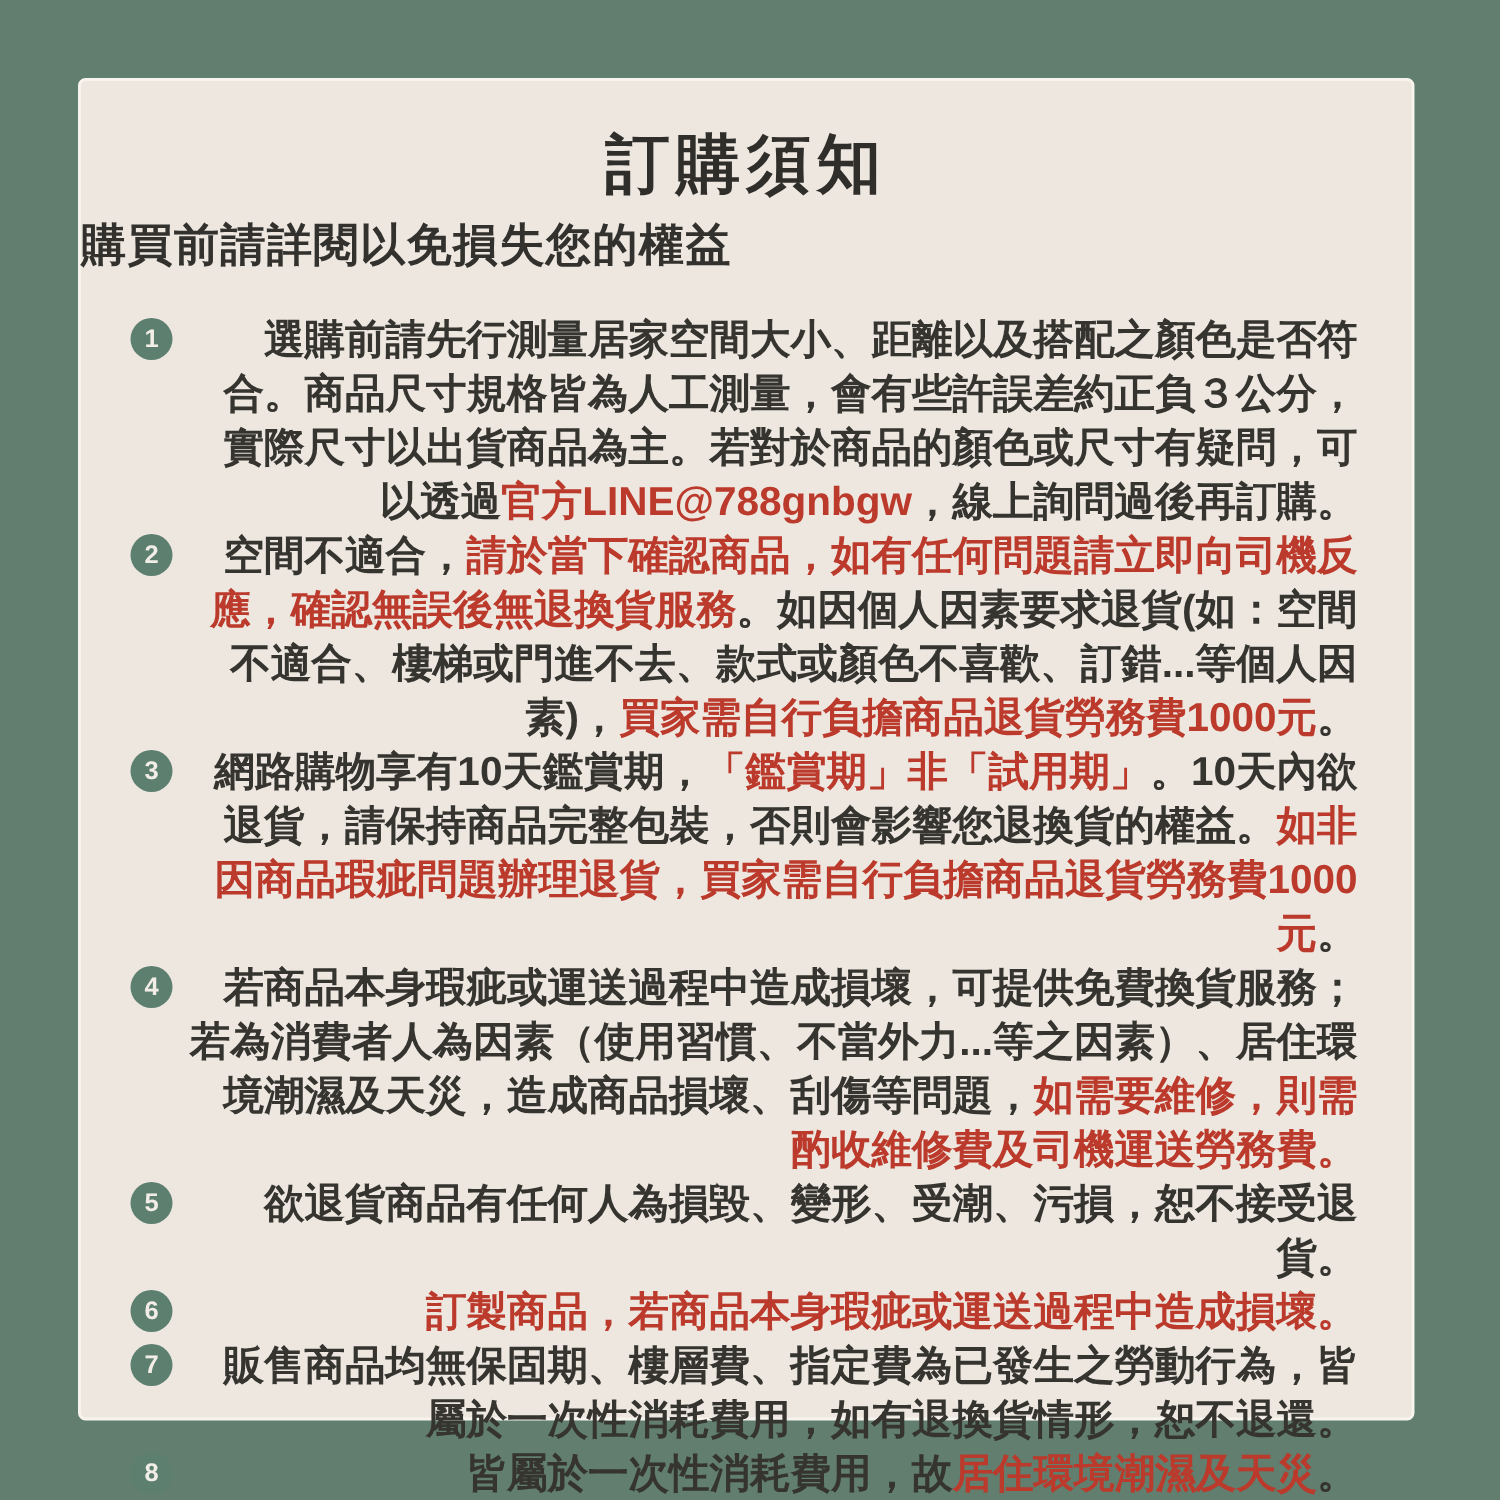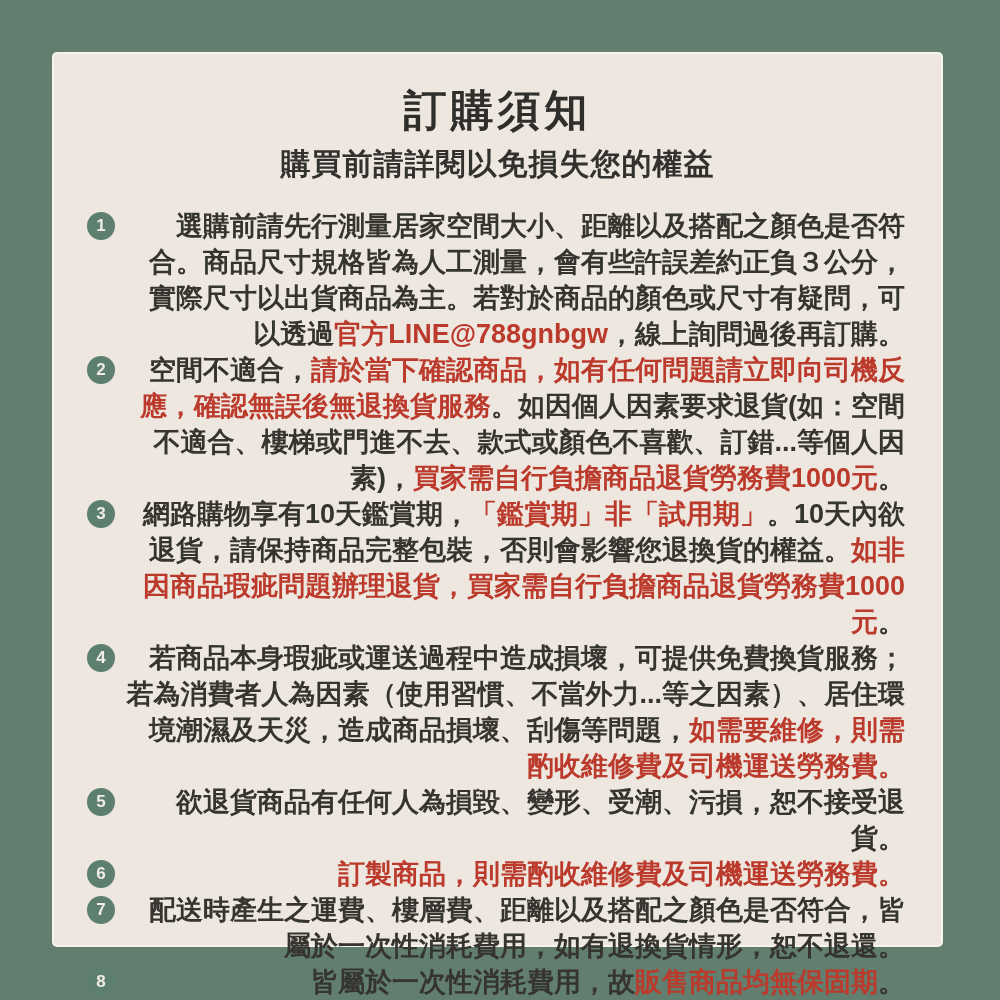--- a/index.html
+++ b/index.html
@@ -28,21 +28,21 @@
   .title{
     margin:33px 0 0 0;
     text-align:center;
     font-size:43px; line-height:46px;
     font-weight:bold;
     letter-spacing:4px;
     color:#2F2E2B;
   }
   .subtitle{
     margin:14px 0 0 0;
-    text-align:center;
+    text-align:left;
     font-size:30px; line-height:33px;
     font-weight:bold;
     letter-spacing:1px;
     color:#32312D;
   }
   .notice-list{
     margin:28px 36px 0 33px;
   }
   .notice-item{
     display:flex;
@@ -92,24 +92,24 @@
       <div class="notice-item">
         <div class="badge">4</div>
         <div class="notice-text"><span>若商品本身瑕疵或運送過程中造成損壞，可提供免費換貨服務；若為消費者人為因素（使用習慣、不當外力...等之因素）、居住環境潮濕及天災，造成商品損壞、刮傷等問題，</span><span class="red">如需要維修，則需酌收維修費及司機運送勞務費。</span></div>
       </div>
       <div class="notice-item">
         <div class="badge">5</div>
         <div class="notice-text"><span>欲退貨商品有任何人為損毀、變形、受潮、污損，恕不接受退貨。</span></div>
       </div>
       <div class="notice-item">
         <div class="badge">6</div>
-        <div class="notice-text"><span class="red">訂製商品，則需酌收維修費及司機運送勞務費。</span></div>
+        <div class="notice-text"><span class="red">訂製商品，若商品本身瑕疵或運送過程中造成損壞。</span></div>
       </div>
       <div class="notice-item">
         <div class="badge">7</div>
-        <div class="notice-text"><span>配送時產生之運費、樓層費、距離以及搭配之顏色是否符合，皆屬於一次性消耗費用，如有退換貨情形，恕不退還。</span></div>
+        <div class="notice-text"><span>販售商品均無保固期、樓層費、指定費為已發生之勞動行為，皆屬於一次性消耗費用，如有退換貨情形，恕不退還。</span></div>
       </div>
       <div class="notice-item">
         <div class="badge">8</div>
-        <div class="notice-text"><span>皆屬於一次性消耗費用，故</span><span class="red">販售商品均無保固期</span><span>。</span></div>
+        <div class="notice-text"><span>皆屬於一次性消耗費用，故</span><span class="red">居住環境潮濕及天災</span><span>。</span></div>
       </div>
     </div>
 </div>
 
 </body></html>

